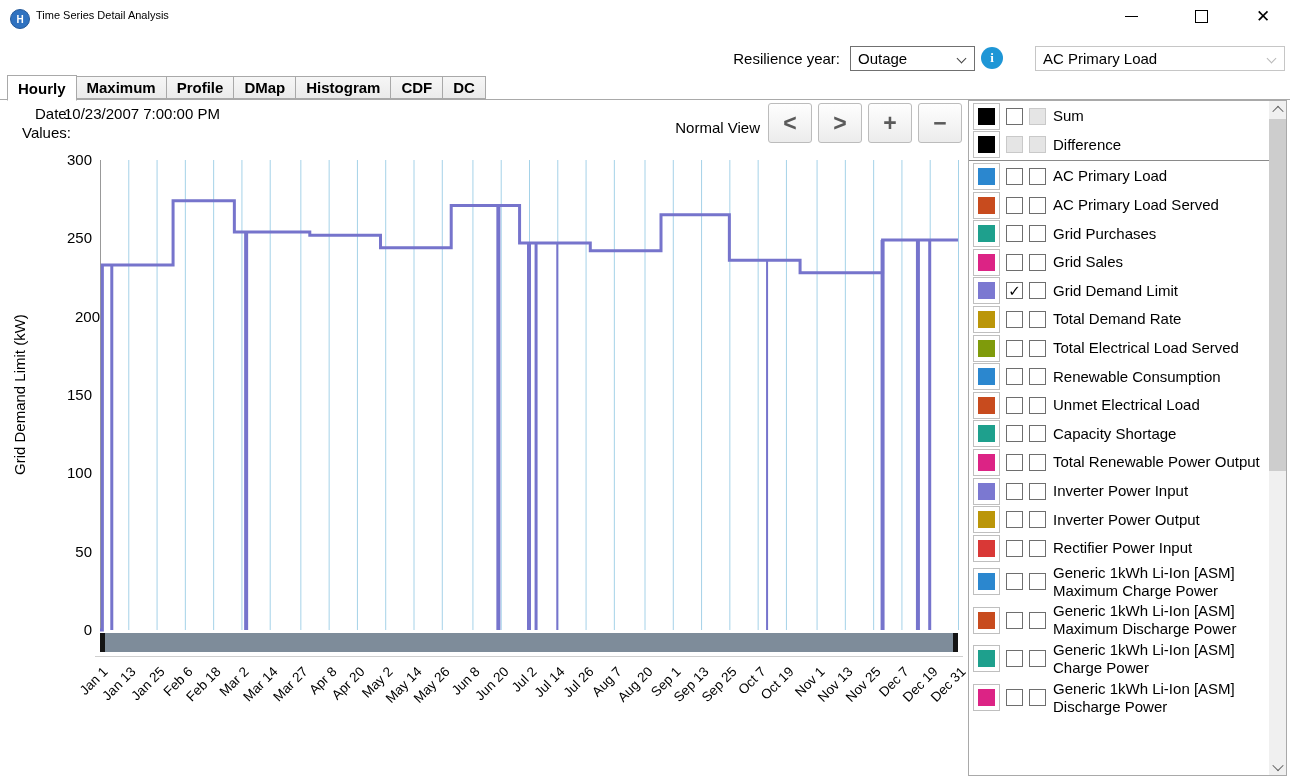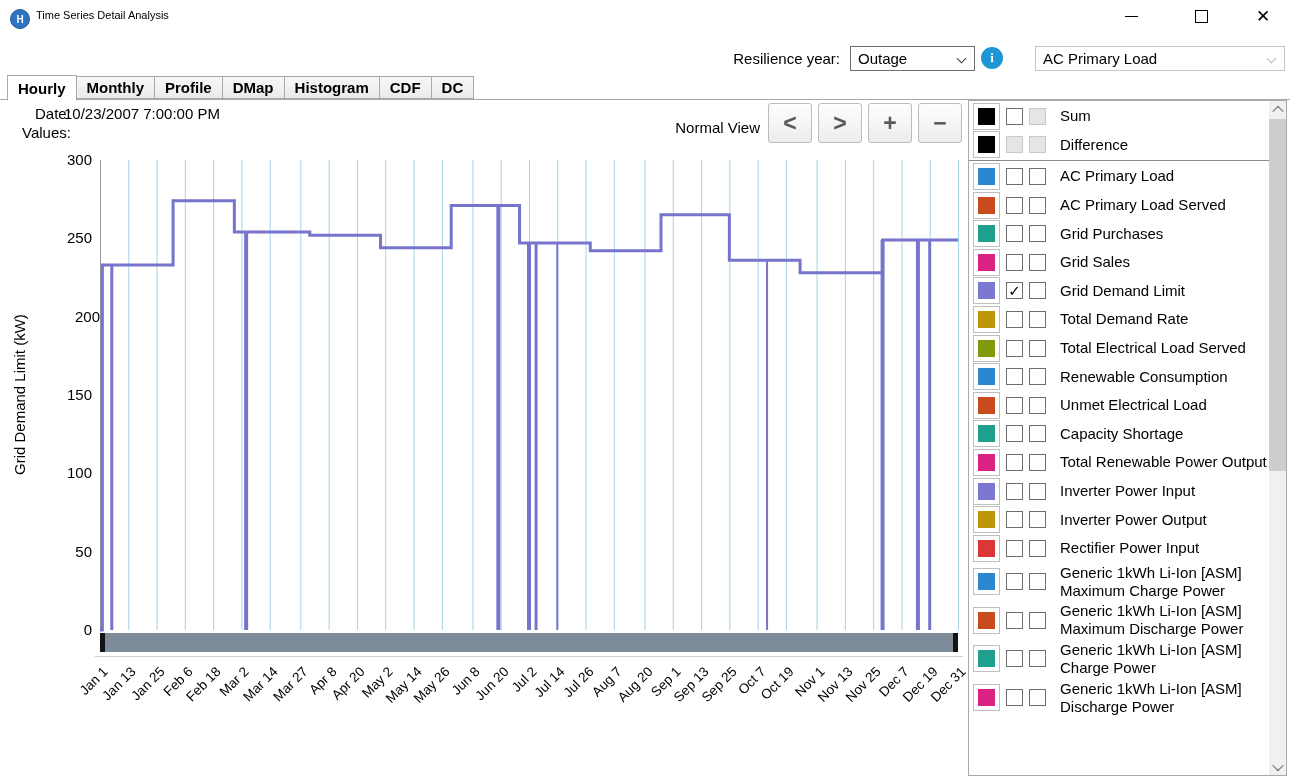--- a/index.html
+++ b/index.html
@@ -64,21 +64,21 @@
   #legend-rows{position:absolute;left:0;top:1px;width:300px;}
   .lrow{display:flex;align-items:center;height:28.6px;}
   .lrow.two{height:38.6px;}
   .lsep{border-top:1px solid #8a8a8a;width:318px;margin:1px 0;}
   .swatchbox{width:25px;height:25px;border:1px solid #bfbfbf;background:#fff;margin-left:4px;
              display:flex;align-items:center;justify-content:center;flex:none;}
   .swatch{width:17px;height:17px;}
   .cb{width:15px;height:15px;border:1px solid #6e6e6e;background:#fff;margin-left:6px;flex:none;
       display:flex;align-items:center;justify-content:center;font-size:15px;line-height:15px;}
   .cb.disabled{background:#e5e5e5;border-color:#c9c9c9;}
-  .llabel{margin-left:14px;font-size:15px;line-height:18px;}
+  .llabel{margin-left:7px;font-size:15px;line-height:18px;}
 
   
   #legend-scroll{position:absolute;right:0;top:0;width:17px;height:674px;background:#f0f0f0;}
   .sb-arrow{position:absolute;left:0;width:17px;height:17px;display:flex;align-items:center;justify-content:center;}
   #sb-up{top:0;} #sb-down{bottom:0;}
   .sb-chev{width:7px;height:7px;border-left:1.5px solid #606060;border-top:1.5px solid #606060;}
   .sb-chev.up{transform:rotate(45deg) translate(1px,1px);}
   .sb-chev.down{transform:rotate(225deg) translate(1px,1px);}
   #sb-thumb{position:absolute;left:0;top:18px;width:17px;height:352px;background:#cdcdcd;}
 </style>
@@ -110,21 +110,21 @@
     <span>i</span>
   </div>
 <div id="series-combo" class="combo">
   <span>AC Primary Load</span>
   <span class="chev dim"></span>
 </div>
 
 <div id="content-panel"></div>
 <div id="tabbar">
     <div class="tab active">Hourly</div>
-    <div class="tab">Monthly</div>
+    <div class="tab">Maximum</div>
     <div class="tab">Profile</div>
     <div class="tab">DMap</div>
     <div class="tab">Histogram</div>
     <div class="tab">CDF</div>
     <div class="tab">DC</div>
   </div>
 
 <div id="date-label">Date:</div>
 <div id="date-value">10/23/2007 7:00:00 PM</div>
 <div id="values-label">Values:</div>

